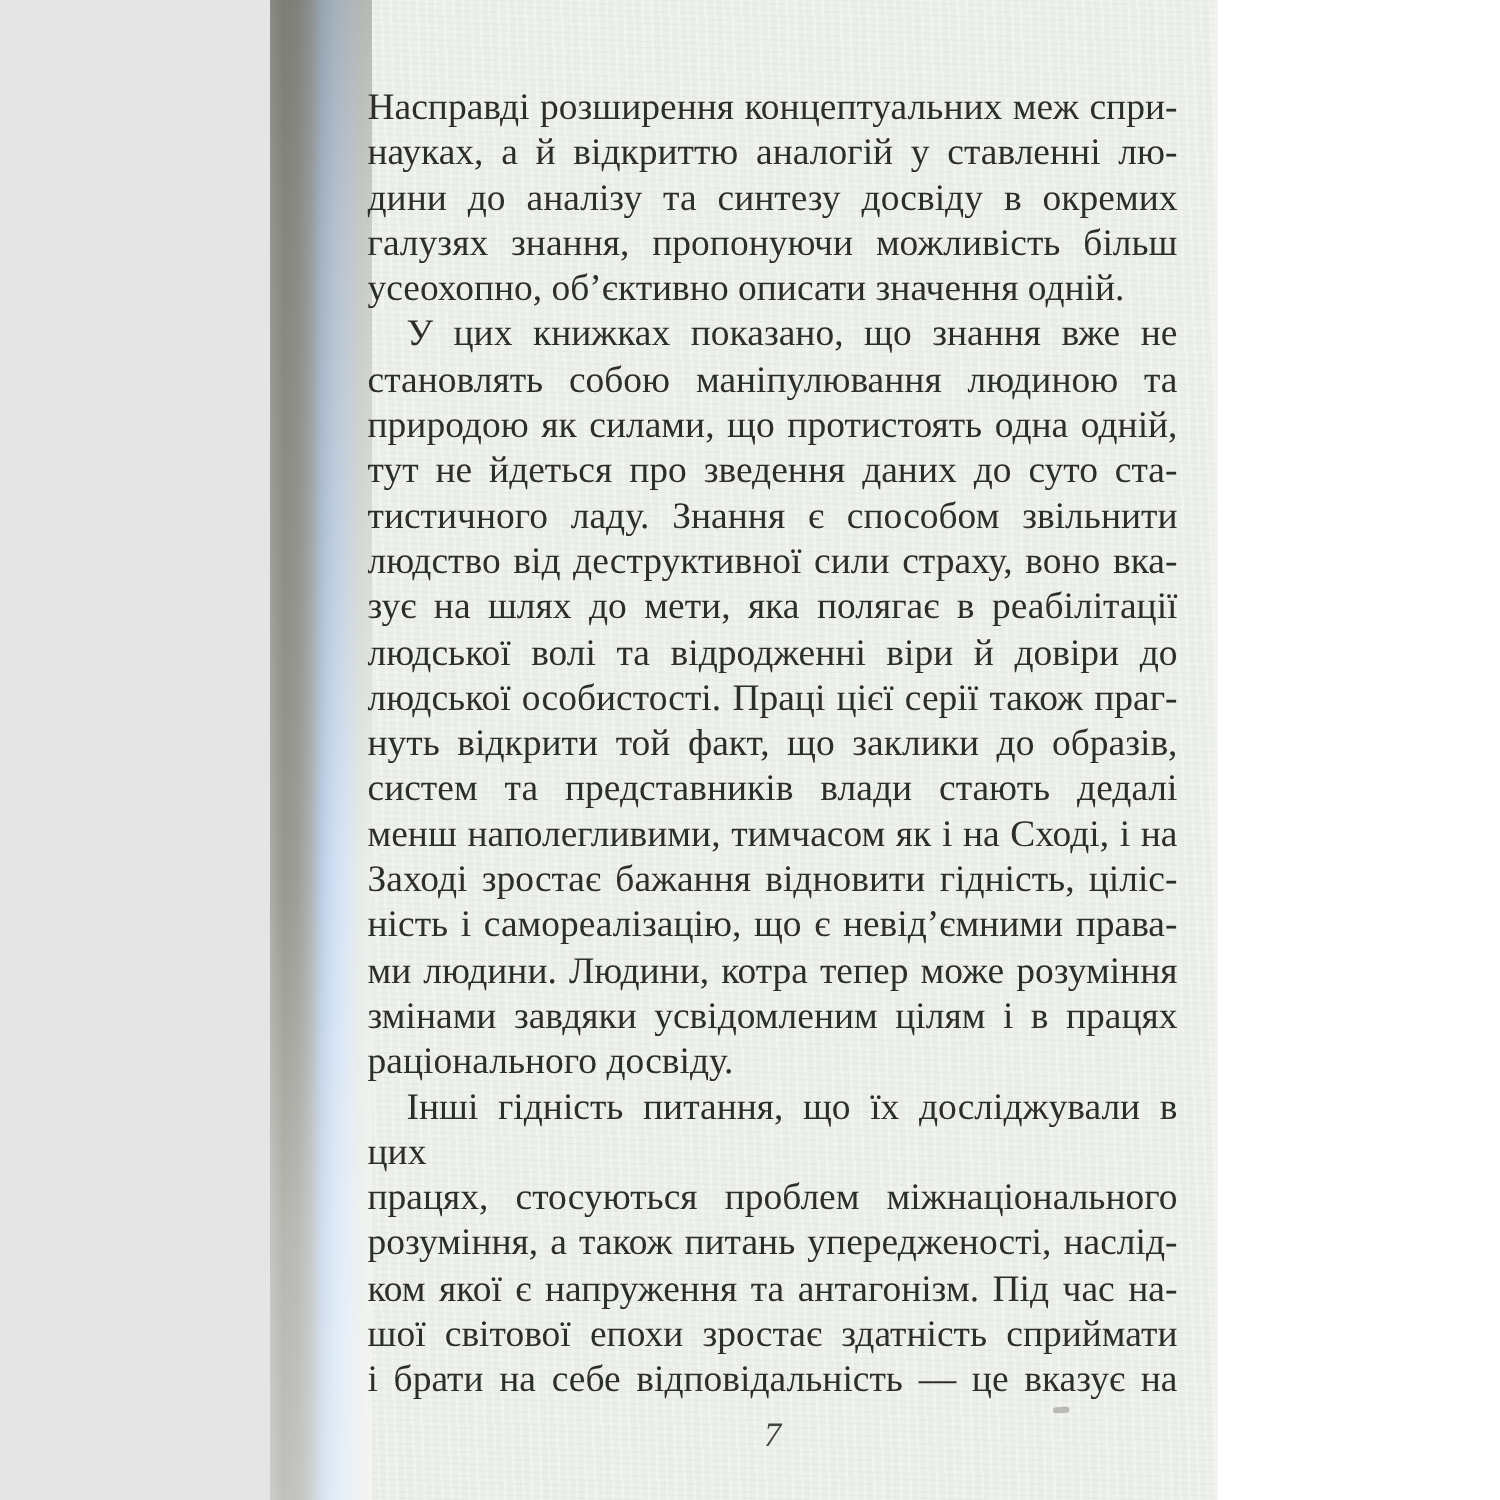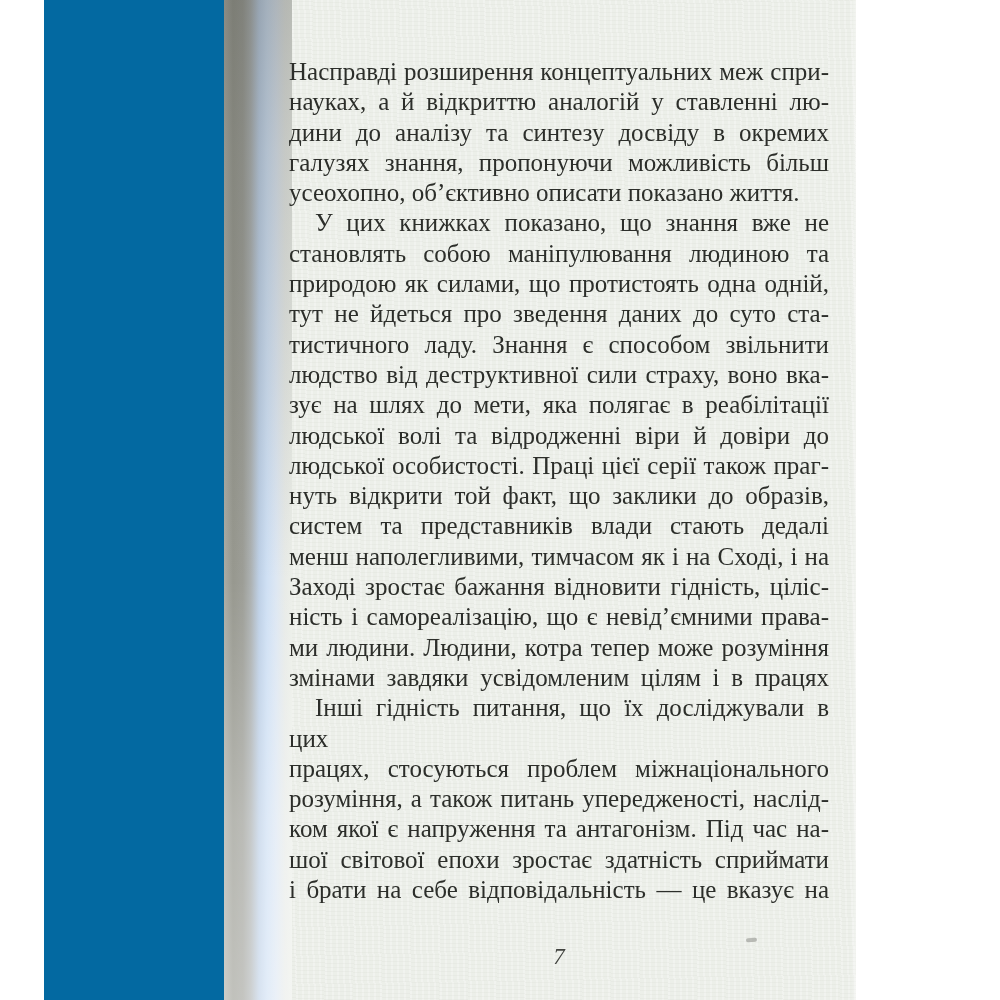--- a/index.html
+++ b/index.html
@@ -4,24 +4,23 @@
 <style>
   html, body {
     margin: 0;
     padding: 0;
     background: #ffffff;
   }
   .scan {
     position: relative;
     width: 812px;
     height: 1000px;
-    background: #0369a1;
+    background: #e5e5e5;
     overflow: hidden;
     font-family: "Liberation Serif", serif;
-    margin-left: 44px;
   }
   
   .paper {
     position: absolute;
     left: 180px;
     top: 0;
     width: 640px;
     height: 1000px;
     background-color: #ecefe9;
     background-image:
@@ -108,39 +107,40 @@
 
 <div class="scan">
   <div class="paper">
     <div class="spine"></div>
     <div class="textblock">
         <div class="para">
           <div class="line">Насправді розширення концептуальних меж спри-</div>
           <div class="line">науках, а й відкриттю аналогій у ставленні лю-</div>
           <div class="line">дини до аналізу та синтезу досвіду в окремих</div>
           <div class="line">галузях знання, пропонуючи можливість більш</div>
-          <div class="line lastline">усеохопно, об’єктивно описати показано життя.</div>
+          <div class="line lastline">усеохопно, об’єктивно описати значення одній.</div>
         </div>
         <div class="para">
           <div class="line indent">У цих книжках показано, що знання вже не</div>
           <div class="line">становлять собою маніпулювання людиною та</div>
           <div class="line">природою як силами, що протистоять одна одній,</div>
           <div class="line">тут не йдеться про зведення даних до суто ста-</div>
           <div class="line">тистичного ладу. Знання є способом звільнити</div>
           <div class="line">людство від деструктивної сили страху, воно вка-</div>
           <div class="line">зує на шлях до мети, яка полягає в реабілітації</div>
           <div class="line">людської волі та відродженні віри й довіри до</div>
           <div class="line">людської особистості. Праці цієї серії також праг-</div>
           <div class="line">нуть відкрити той факт, що заклики до образів,</div>
           <div class="line">систем та представників влади стають дедалі</div>
           <div class="line">менш наполегливими, тимчасом як і на Сході, і на</div>
           <div class="line">Заході зростає бажання відновити гідність, ціліс-</div>
           <div class="line">ність і самореалізацію, що є невід’ємними права-</div>
           <div class="line">ми людини. Людини, котра тепер може розуміння</div>
           <div class="line">змінами завдяки усвідомленим цілям і в працях</div>
+          <div class="line lastline">раціонального досвіду.</div>
         </div>
         <div class="para">
           <div class="line indent">Інші гідність питання, що їх досліджували в цих</div>
           <div class="line">працях, стосуються проблем міжнаціонального</div>
           <div class="line">розуміння, а також питань упередженості, наслід-</div>
           <div class="line">ком якої є напруження та антагонізм. Під час на-</div>
           <div class="line">шої світової епохи зростає здатність сприймати</div>
           <div class="line">і брати на себе відповідальність — це вказує на</div>
         </div>
       </div>

